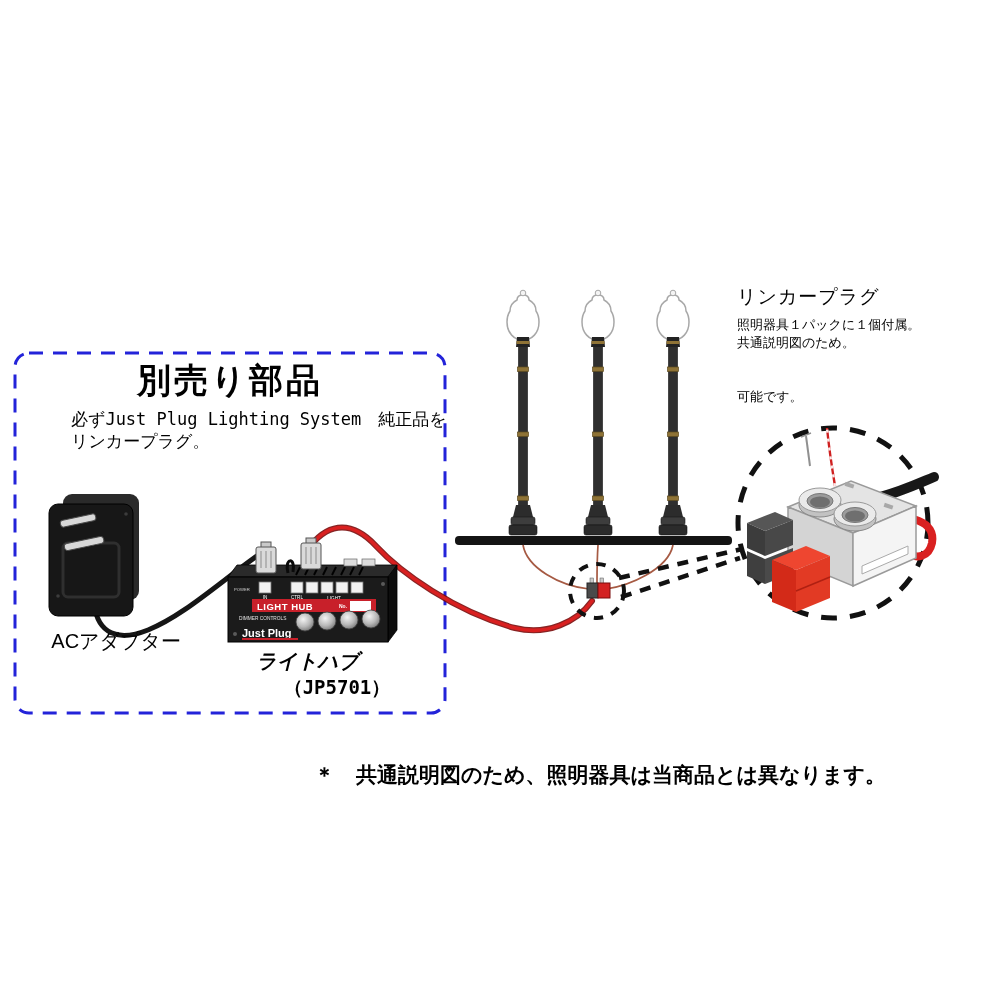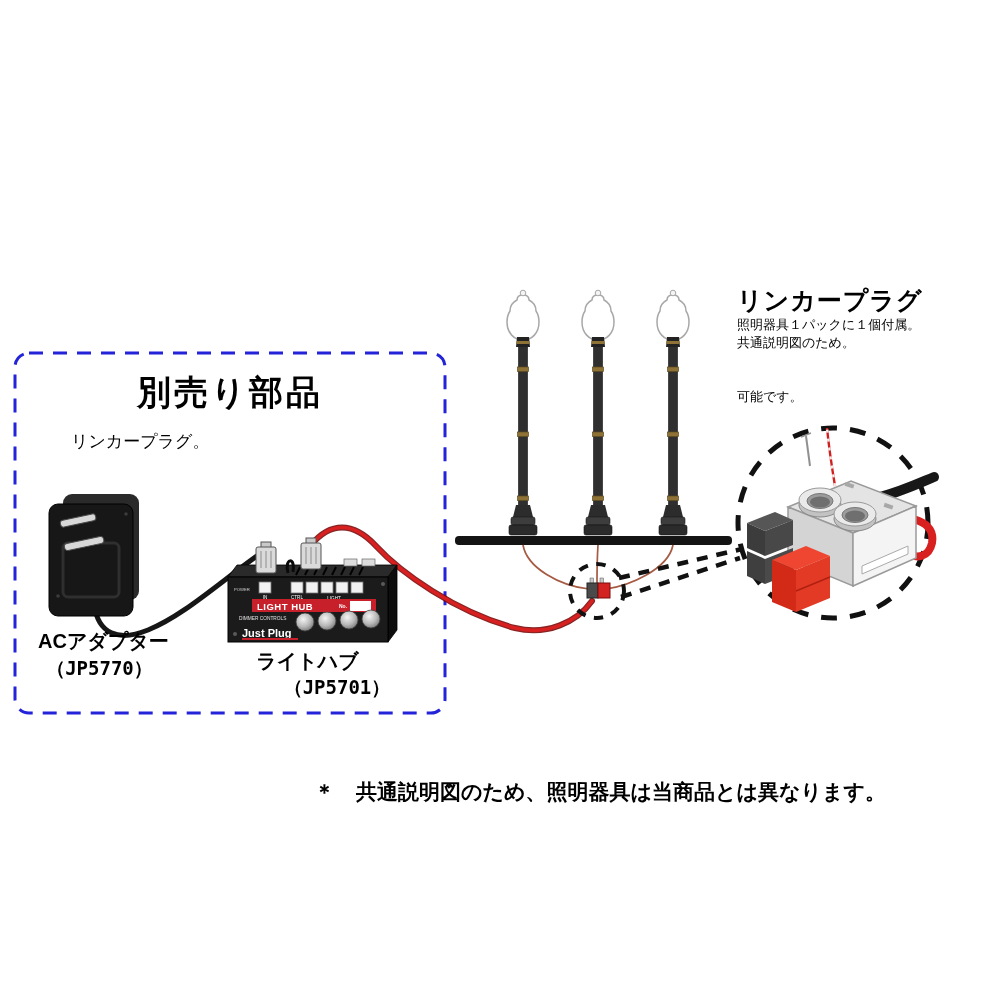--- a/index.html
+++ b/index.html
@@ -1,34 +1,34 @@
 <!DOCTYPE html>
 <html><head>
 <meta charset="utf-8">
 <style>
   html,body{margin:0;padding:0;background:#fff;}
   .canvas{position:relative;width:1000px;height:1000px;background:#ffffff;
           font-family:"Liberation Sans",sans-serif;overflow:hidden;}
   .art{position:absolute;left:0;top:0;}
   .txt{position:absolute;color:#000;white-space:nowrap;}
   .box-title{left:15px;top:358px;width:430px;text-align:center;
-             font-size:34px;font-weight:bold;letter-spacing:3px;margin-top:12px;}
+             font-size:34px;font-weight:bold;letter-spacing:3px;}
   .box-sub{left:71px;top:409px;font-size:17px;line-height:21px;
            font-family:"DejaVu Sans Mono",monospace;}
-  .ac-label{left:26px;top:628px;width:155px;text-align:center;
-            font-size:20px;font-weight:bold;}
+  .ac-label{left:26px;top:628px;width:155px;text-align:right;
+            font-size:20px;font-weight:normal;}
   .ac-part{left:22px;top:656px;width:155px;text-align:center;
            font-size:19px;font-family:"DejaVu Sans Mono",monospace;font-weight:bold;}
   .hub-label{left:230px;top:648px;width:155px;text-align:center;
-             font-size:20px;font-weight:bold;}
+             font-size:20px;font-weight:bold;font-style:italic;}
   .hub-part{left:262px;top:675px;width:150px;text-align:center;
             font-size:19px;font-family:"DejaVu Sans Mono",monospace;font-weight:bold;}
-  .linker-heading{left:737px;top:284px;font-size:25px;font-weight:bold;letter-spacing:1px;}
+  .linker-heading{left:737px;top:284px;font-size:19px;font-weight:normal;letter-spacing:1px;}
   .linker-body{left:737px;top:316px;font-size:13px;line-height:18px;}
-  .footnote{left:314px;top:778px;font-size:21px;font-weight:bold;}
+  .footnote{left:314px;top:761px;font-size:21px;font-weight:bold;}
 </style>
 </head>
 <body>
 
 <div class="canvas">
 
 <svg class="art" width="1000" height="1000" viewBox="0 0 1000 1000">
   <defs>
     <radialGradient id="knobG" cx="40%" cy="35%" r="75%">
       <stop offset="0%" stop-color="#f4f4f4"></stop>
@@ -196,24 +196,24 @@
     <g>
       <polygon points="772,560 806,546 830,556 796,570" fill="#ee4630"></polygon>
       <polygon points="772,560 796,570 796,612 772,602" fill="#d32a18"></polygon>
       <polygon points="796,570 830,556 830,598 796,612" fill="#e23a24"></polygon>
       <line x1="796" y1="591" x2="830" y2="577" stroke="#b02012" stroke-width="1.5"></line>
     </g>
   </g>
 </svg>
 
 <div class="txt box-title">別売り部品</div>
+<div class="txt box-sub" style="top:409px">必ずJust Plug Lighting System　純正品を</div>
 <div class="txt box-sub" style="top:431px">リンカープラグ。</div>
 
 <div class="txt ac-label">ACアダプター</div>
-<div class="txt ac-part">（JP5770）</div>
 
 <div class="txt hub-label">ライトハブ</div>
 <div class="txt hub-part">（JP5701）</div>
 
 <div class="txt linker-heading">リンカープラグ</div>
 <div class="txt linker-body" style="top:316px">照明器具１パックに１個付属。</div>
 <div class="txt linker-body" style="top:334px">共通説明図のため。</div>
 <div class="txt linker-body" style="top:388px">可能です。</div>
 
 <div class="txt footnote">＊　共通説明図のため、照明器具は当商品とは異なります。</div>

